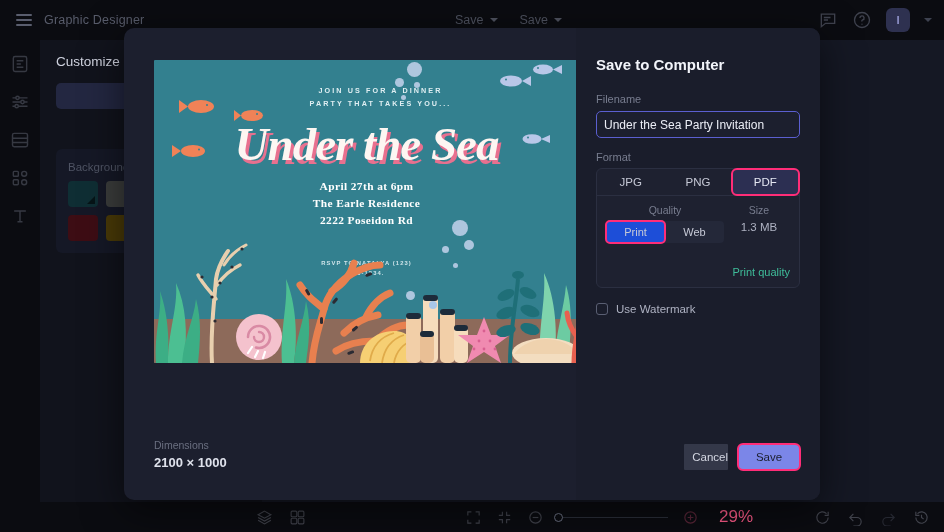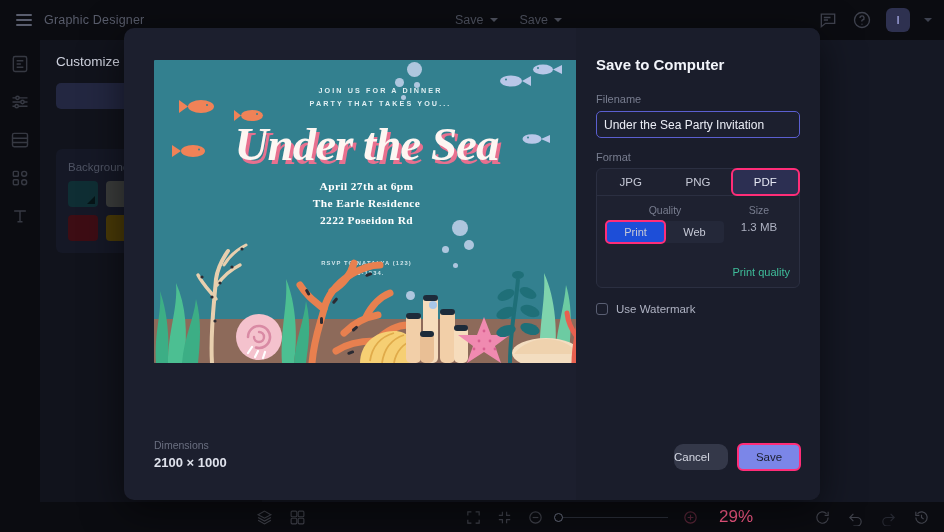--- a/index.html
+++ b/index.html
@@ -111,21 +111,21 @@
   .qs-lab { font-size: 10.5px; color: #787d8f; margin-bottom: 5px; }
   .qual-group { display: flex; width: 118px; height: 22px; background: #242839; border-radius: 4px; }
   .qual-btn { flex: 1; display: flex; align-items: center; justify-content: center; font-size: 11px; color: #c6c9d6; cursor: pointer; border-radius: 4px; }
   .qual-btn.active { background: #1d4ed8; }
   .size-val { font-size: 11.5px; color: #aeb2c2; }
   .pq { font-size: 11px; color: #3fbd9a; margin-top: 23px; text-align: right; }
   .wm-row { display: flex; align-items: center; gap: 8px; margin-top: 15px; cursor: pointer; }
   .wm-box { width: 12px; height: 12px; border: 1.3px solid #5a5f73; border-radius: 3px; }
   .wm-lab { font-size: 11.5px; color: #aeb2c2; }
   .btn-row { position: absolute; right: 20px; bottom: 30px; display: flex; gap: 10px; }
-  .cancel-btn { width: 54px; height: 26px; background: #343849; border-radius: 9px; color: #d4d7e2; font-size: 11.5px; display: flex; align-items: center; justify-content: flex-start; cursor: pointer; }
+  .cancel-btn { width: 44px; height: 26px; background: #343849; border-radius: 1px; color: #d4d7e2; font-size: 11.5px; display: flex; align-items: center; justify-content: flex-end; cursor: pointer; }
   .save-btn { width: 62px; height: 26px; background: #7b86e8; border-radius: 5px; color: #1b1e2d; font-size: 11.5px; display: flex; align-items: center; justify-content: center; cursor: pointer; }
   svg { display: block; }
 </style>
 </head>
 <body>
 
 <div id="app">
 
   <div class="topbar">
     <div class="hamburger">

